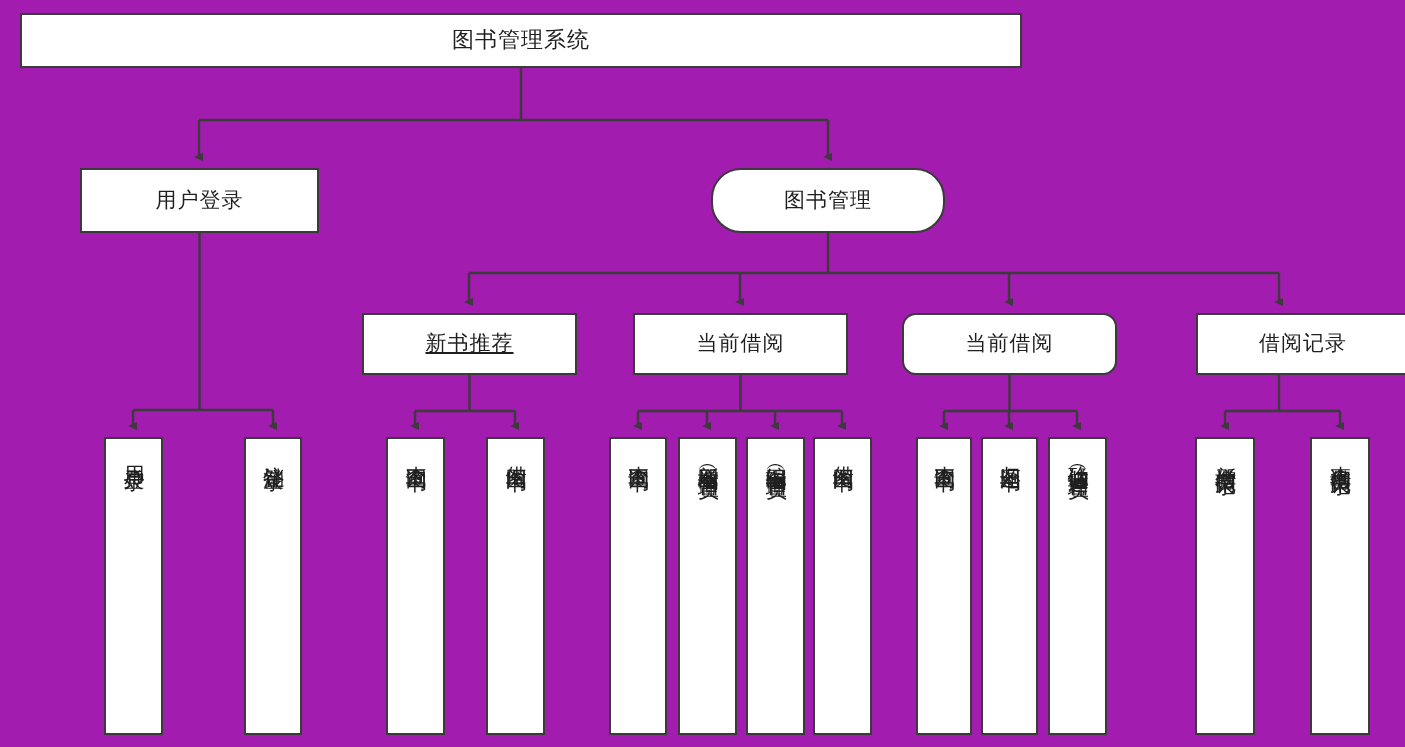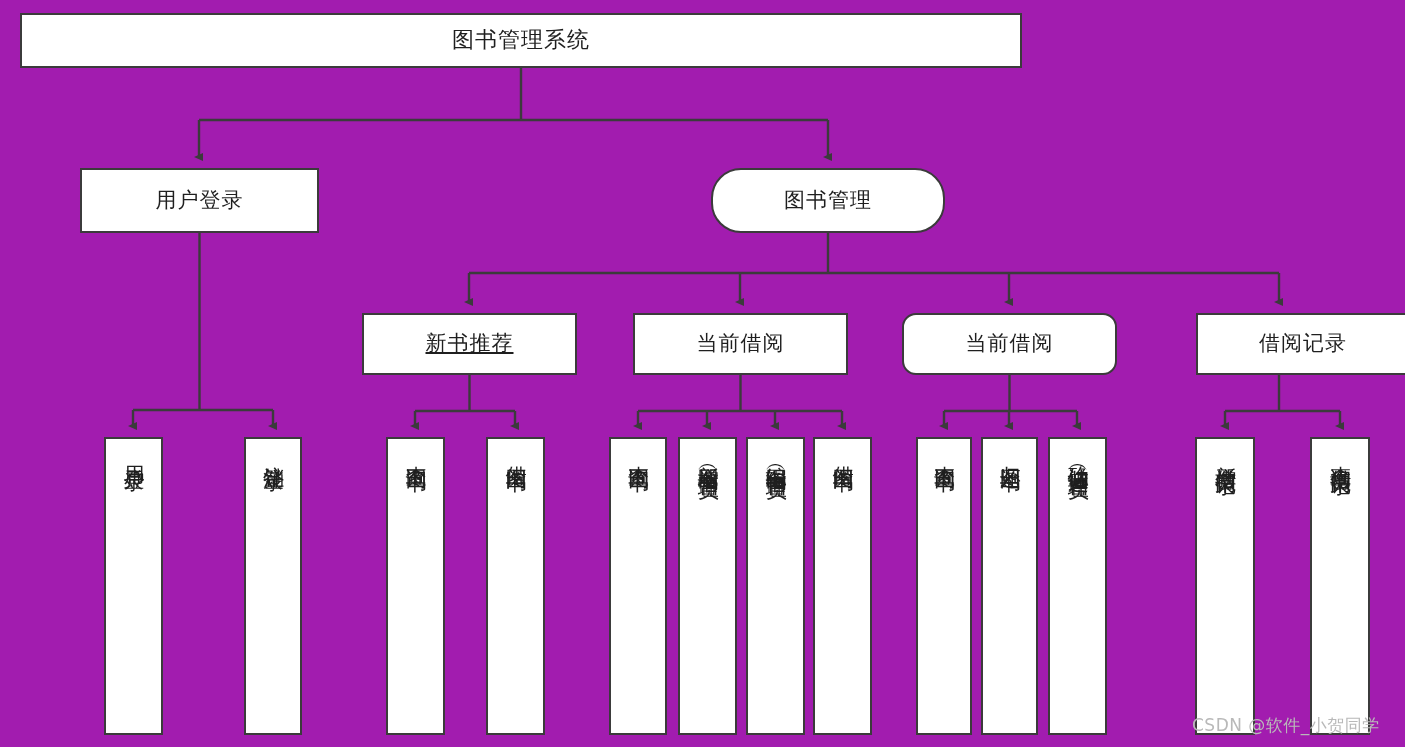--- a/index.html
+++ b/index.html
@@ -175,14 +175,13 @@
         <span class="vlabel">确认归还（管理员）</span>
       </div>
       <div class="node vertical" style="left: 1195px; top: 437px; width: 60px; height: 298px;">
         <span class="vlabel">新增借阅记录</span>
       </div>
       <div class="node vertical" style="left: 1310px; top: 437px; width: 60px; height: 298px;">
         <span class="vlabel">查询借阅记录</span>
       </div>
     </div>
 
-  <div class="watermark" style="left:1192px; top:714px;">CSDN @软件_小贺同学</div>
 </div>
 
 </body></html>

